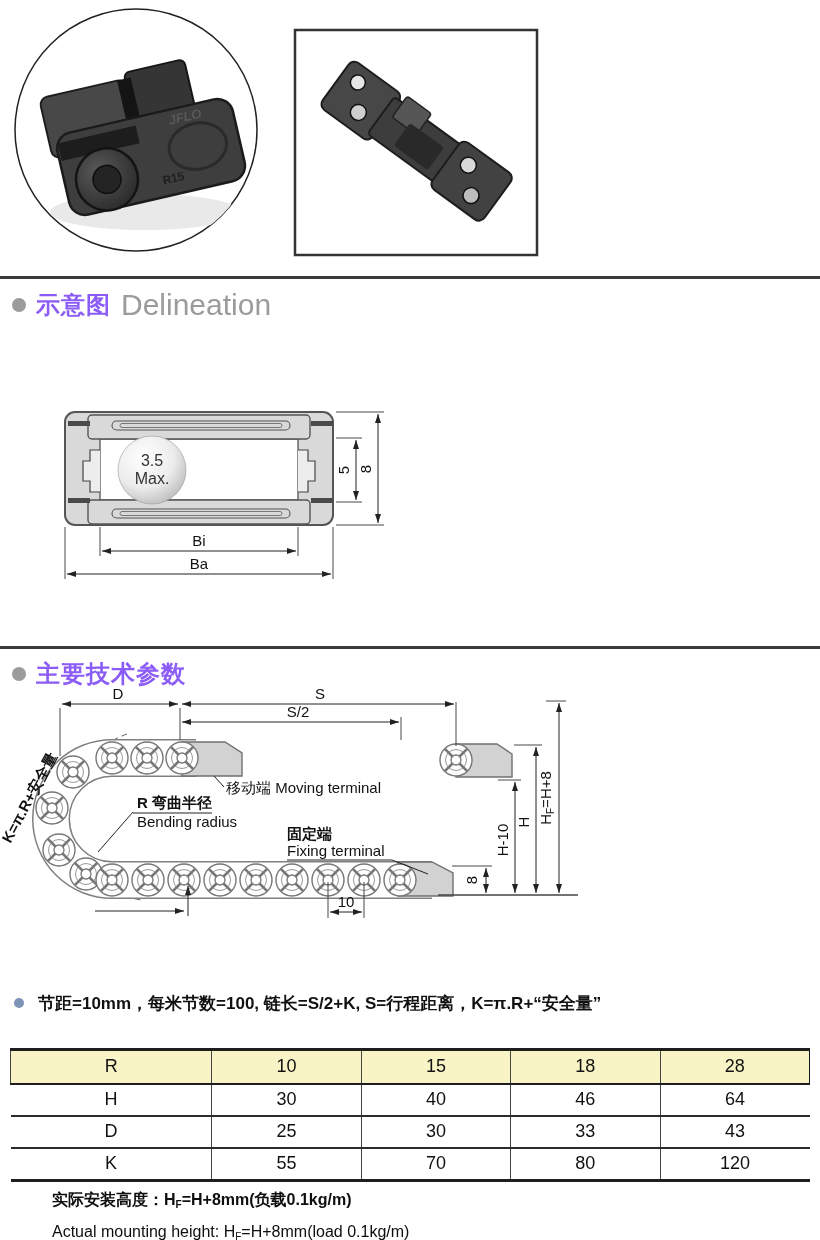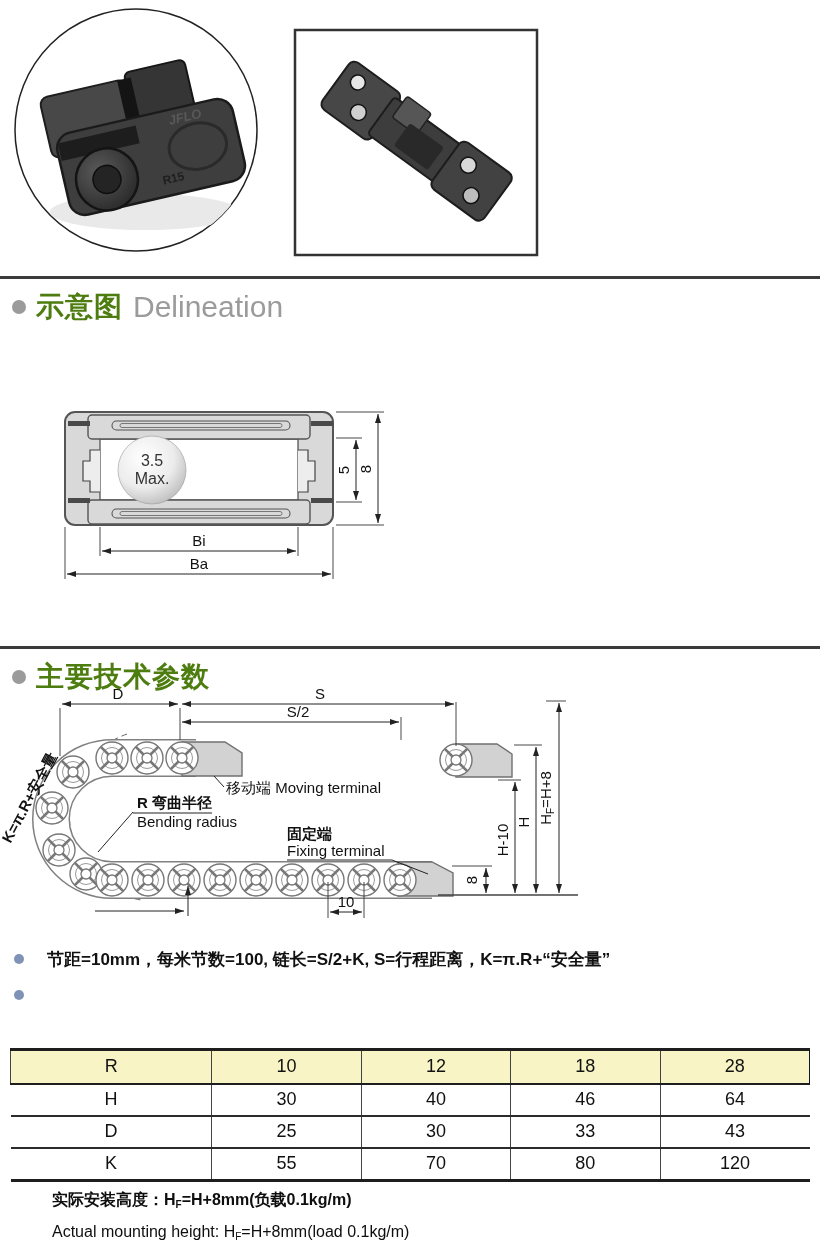--- a/index.html
+++ b/index.html
@@ -6,24 +6,24 @@
   .page{
     position:relative;width:820px;height:1240px;background:#ffffff;
     font-family:"Liberation Sans","DejaVu Sans",sans-serif;color:#1a1a1a;overflow:hidden;
   }
   svg text{font-family:"Liberation Sans","DejaVu Sans",sans-serif;}
   .divider{position:absolute;left:0;width:820px;height:3px;background:#3b3b3b;}
   .d1{top:276px;} .d2{top:646px;}
   .section-header{position:absolute;left:12px;display:flex;align-items:center;gap:10px;}
   .h1{top:288px;} .h2{top:658px;font-family:Liberation Mono, monospace;}
   .section-header .bullet{width:14px;height:14px;border-radius:50%;background:#9b9b9b;flex:0 0 auto;}
-  .section-header .cn{font-size:28px;font-weight:bold;color:#4d7c0f;letter-spacing:1px;}
+  .section-header .cn{font-size:24px;font-weight:bold;color:#8b5cf6;letter-spacing:1px;}
   .section-header .en{font-size:30px;color:#9b9b9b;}
   .notes{position:absolute;left:14px;top:948px;width:792px;}
-  .note{display:flex;align-items:flex-start;gap:23px;margin-bottom:13px;}
+  .note{display:flex;align-items:flex-start;gap:14px;margin-bottom:13px;margin-top:44px;}
   .note .dot{width:10px;height:10px;border-radius:50%;background:#7e93b5;margin-top:6px;flex:0 0 auto;}
   .note .txt{font-size:17px;line-height:23px;color:#111;}
   .note.cn .txt{font-weight:bold;}
   table.spec{
     position:absolute;left:10px;top:1048px;width:800px;border-collapse:collapse;
     font-size:18px;color:#111;border-top:3px solid #1e1e1e;border-bottom:3px solid #1e1e1e;
     table-layout:fixed;
   }
   table.spec td{text-align:center;height:30px;border-left:1px solid #444;border-right:1px solid #444;padding:0;}
   table.spec td:first-child{border-left:none;}
@@ -291,21 +291,21 @@
       <col style="width:25.2%">
         <col style="width:18.7%">
         <col style="width:18.7%">
         <col style="width:18.7%">
         <col style="width:18.7%">
     </colgroup>
     <tbody>
       <tr class="hdr">
         <td>R</td>
         <td>10</td>
-        <td>12</td>
+        <td>15</td>
         <td>18</td>
         <td>28</td>
       </tr>
       <tr>
         <td>H</td>
         <td>30</td>
         <td>40</td>
         <td>46</td>
         <td>64</td>
       </tr>

